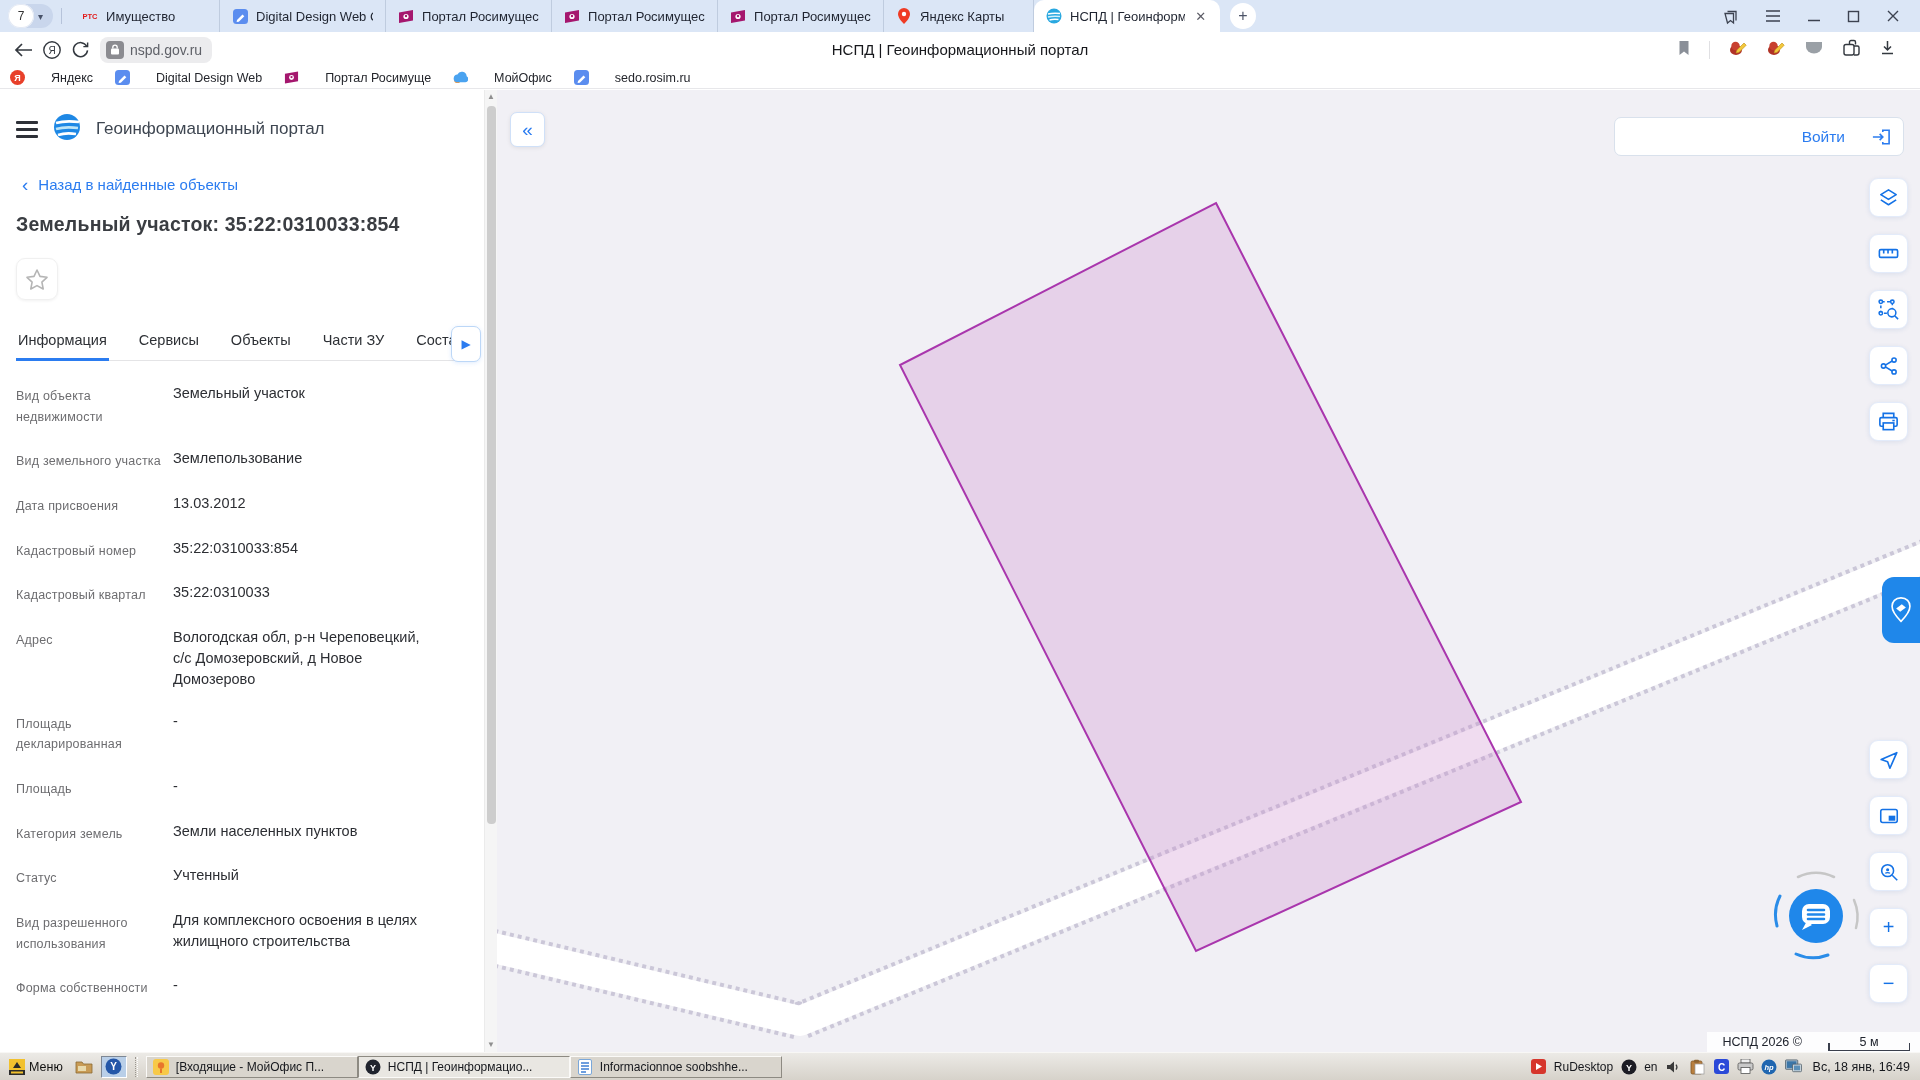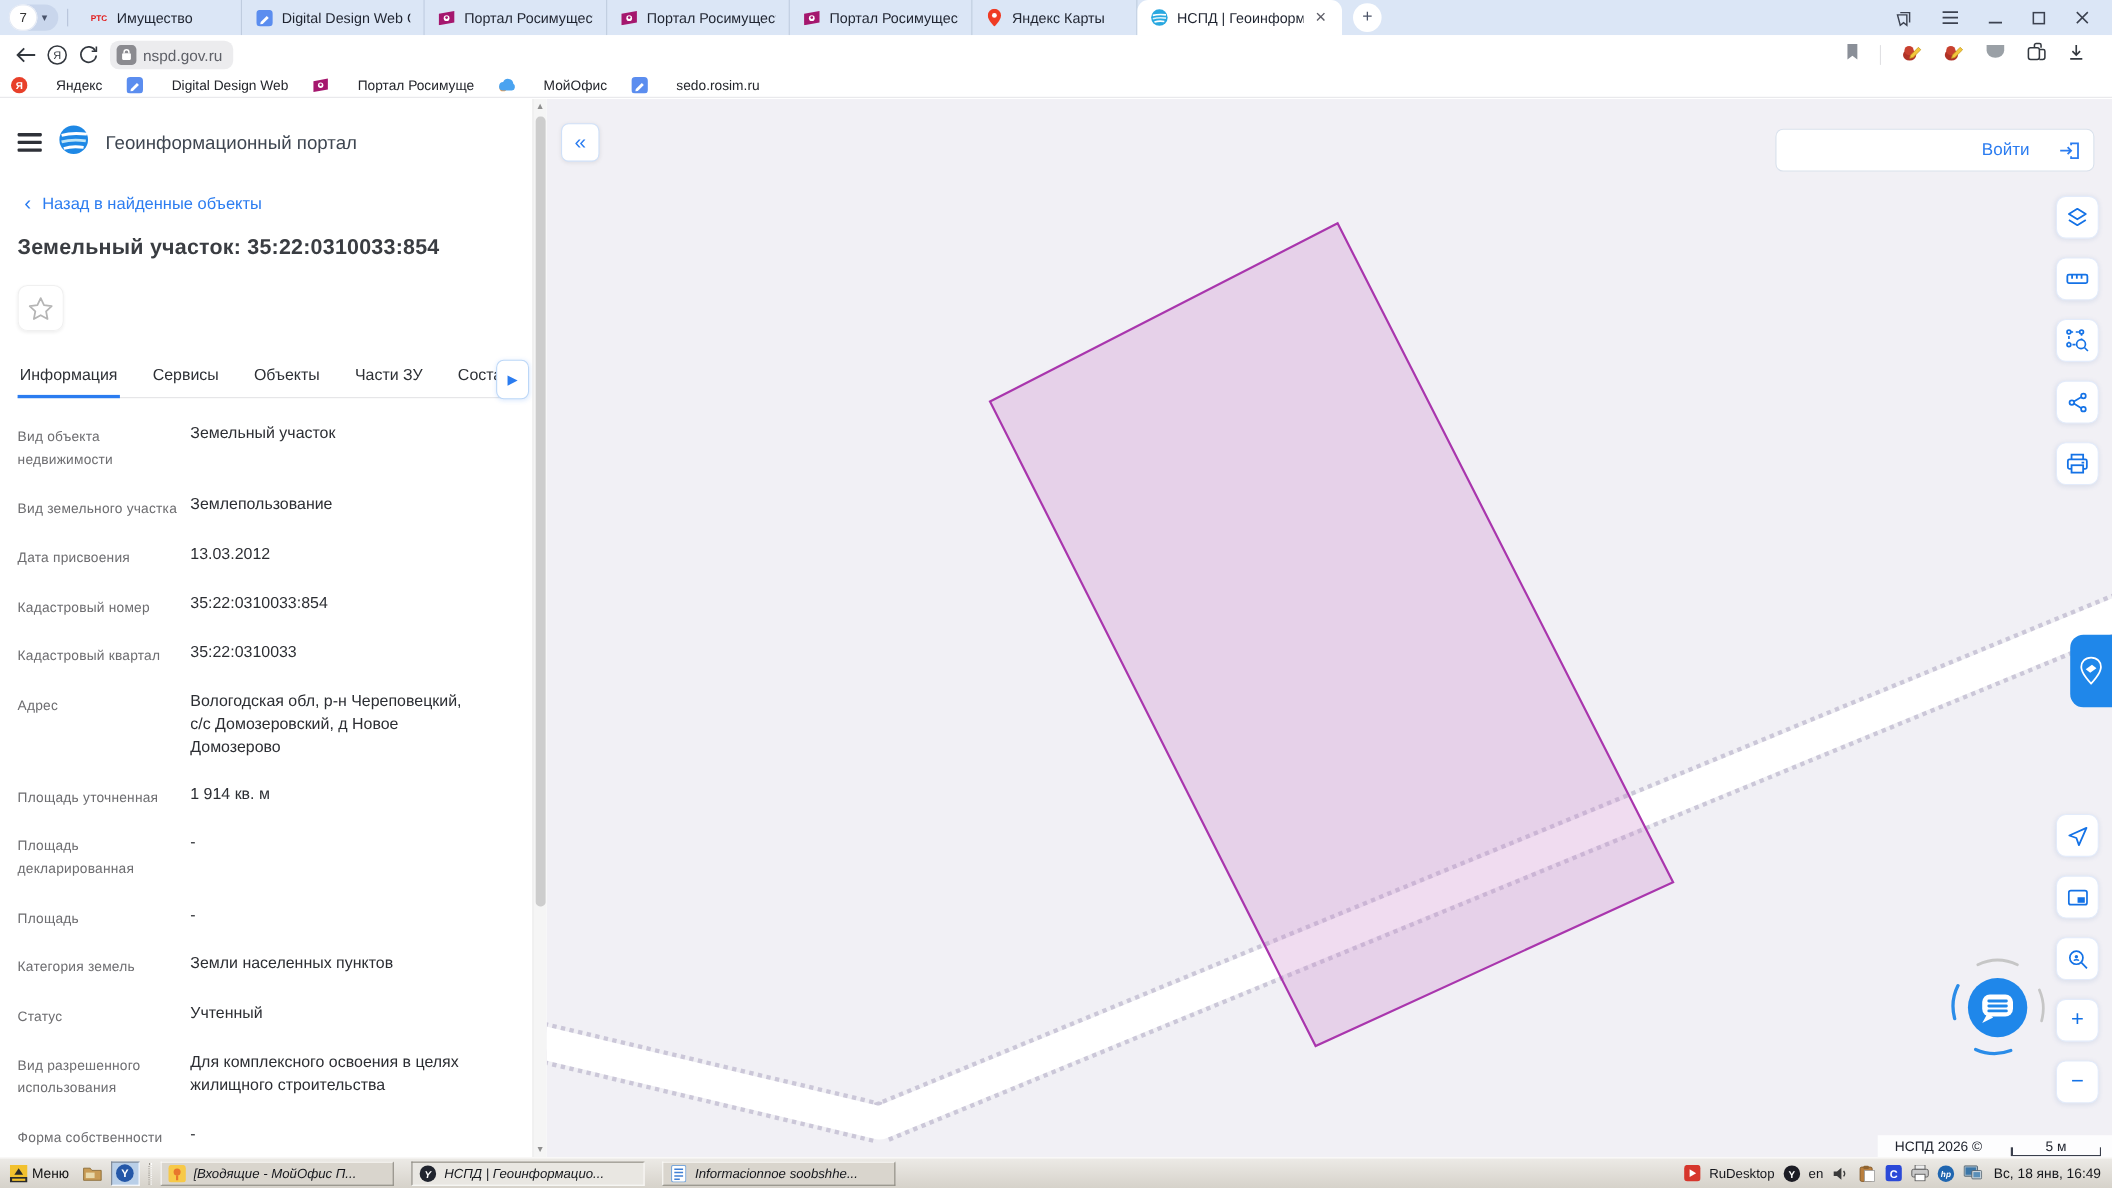--- a/index.html
+++ b/index.html
@@ -82,21 +82,21 @@
   .scale::before,.scale::after { content:''; position:absolute; bottom:0; width:1.5px; height:7px; background:#3a3f4c; }
   .scale::before{ left:0; } .scale::after{ right:0; }
 
   
   .taskbar { position:absolute; left:0; right:0; bottom:0; height:28px; background:linear-gradient(#eceae6,#d6d2ca); border-top:1px solid #f8f7f5; display:flex; align-items:center; padding:0 4px; gap:4px; }
   .start { display:flex; align-items:center; gap:4px; padding:1px 4px; }
   .start .mlabel { font-size:12.5px; color:#111; }
   .tk-ico-btn { width:26px; height:22px; display:flex; align-items:center; justify-content:center; border:1px solid transparent; }
   .tk-ico-btn.pressed { background:#b9cfe8; border-top:1px solid #7d8794; border-left:1px solid #7d8794; border-bottom:1px solid #fff; border-right:1px solid #fff; }
   .tk-sep { width:3px; height:20px; border-left:1px dotted #9a968e; border-right:1px dotted #fff; margin:0 4px; }
-  .tk-apps { display:flex; gap:16px;font-style:italic; }
+  .tk-apps { display:flex; gap:0; }
   .tk-app { width:212px; height:22px; display:flex; align-items:center; gap:6px; padding:0 6px; font-size:12px; color:#15171c; background:#d9d5cd; border-top:1px solid #fbfaf8; border-left:1px solid #fbfaf8; border-right:1px solid #8d8a82; border-bottom:1px solid #8d8a82; white-space:nowrap; overflow:hidden; }
   .tk-app.active { background:#e9e7e2; border-top:1px solid #8d8a82; border-left:1px solid #8d8a82; border-right:1px solid #fbfaf8; border-bottom:1px solid #fbfaf8; }
   .tk-app .alabel { overflow:hidden; text-overflow:ellipsis; }
   .tray { margin-left:auto; display:flex; align-items:center; gap:7px; padding-right:6px; }
   .tray .ttext { font-size:12px; color:#15171c; }
   .clock { font-size:12.5px; color:#15171c; margin-left:4px; white-space:nowrap; }
   .ticon { width:17px; height:17px; display:flex; align-items:center; justify-content:center; }
 </style>
 </head>
 <body>
@@ -209,20 +209,21 @@
         </span>
       <span>
           <svg width="14" height="14" viewBox="0 0 14 14" stroke="#3c4250" stroke-width="1.4">
             <path d="M2 2l10 10M12 2L2 12"></path>
           </svg>
         </span>
     </div>
   </div>
 
   <div class="toolbar">
+    <span class="page-title">НСПД | Геоинформационный портал</span>
     <div class="tbtn">
         <svg width="20" height="16" viewBox="0 0 20 16" fill="none" stroke="#33383f" stroke-width="1.7">
           <path d="M18 8H2M8 2L2 8l6 6"></path>
         </svg>
       </div>
     <div class="tbtn">
         <svg width="22" height="22" viewBox="0 0 22 22" fill="none">
           <circle cx="11" cy="11" r="8.2" stroke="#33383f" stroke-width="1.4"></circle>
           <text x="11" y="15" text-anchor="middle" font-size="10" fill="#33383f" font-family="Liberation Sans">Я</text>
         </svg>
@@ -375,24 +376,20 @@
         </div>
           <div class="frow">
           <div class="flabel">Кадастровый квартал</div>
           <div class="fvalue">35:22:0310033</div>
         </div>
           <div class="frow">
           <div class="flabel">Адрес</div>
           <div class="fvalue">Вологодская обл, р-н Череповецкий, с/с Домозеровский, д Новое Домозерово</div>
         </div>
           <div class="frow">
-          <div class="flabel">Площадь уточненная</div>
-          <div class="fvalue">1 914 кв. м</div>
-        </div>
-          <div class="frow">
           <div class="flabel">Площадь декларированная</div>
           <div class="fvalue">-</div>
         </div>
           <div class="frow">
           <div class="flabel">Площадь</div>
           <div class="fvalue">-</div>
         </div>
           <div class="frow">
           <div class="flabel">Категория земель</div>
           <div class="fvalue">Земли населенных пунктов</div>

